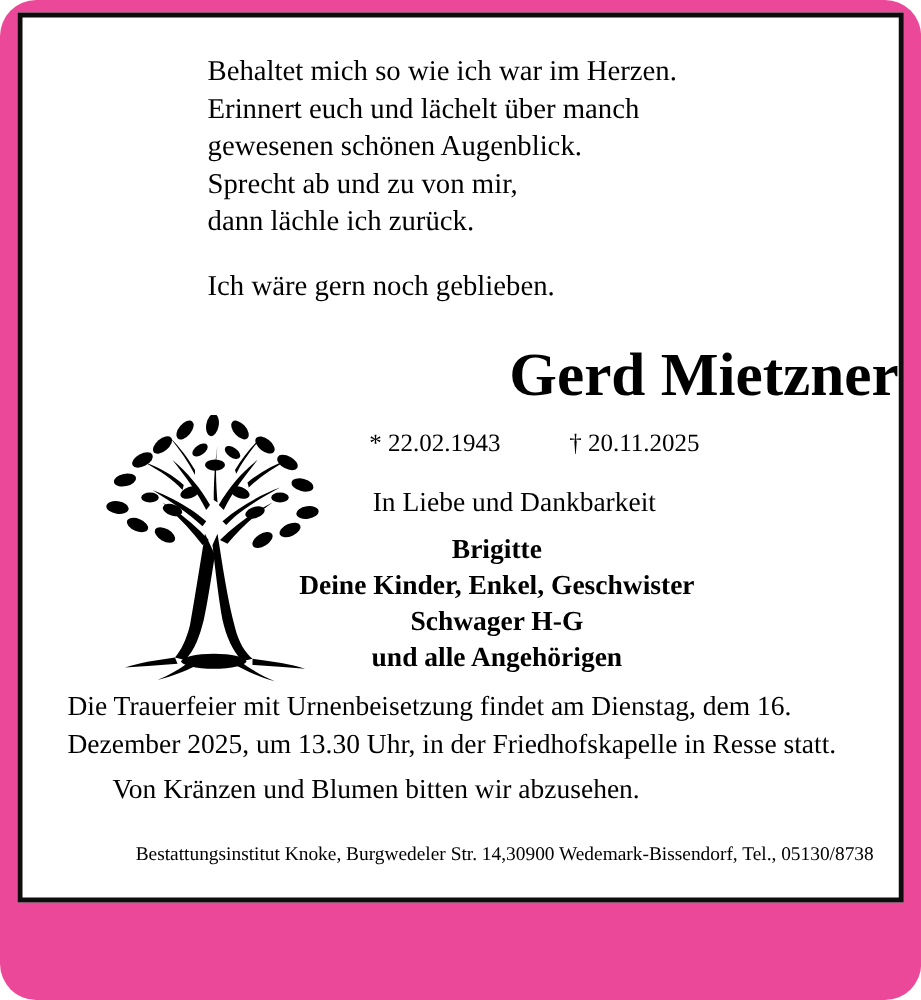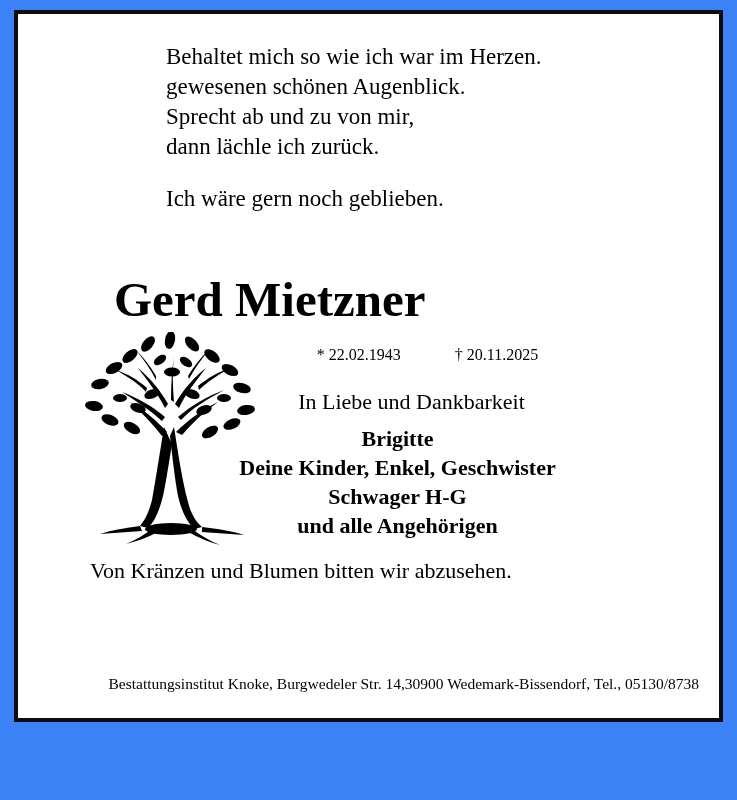--- a/index.html
+++ b/index.html
@@ -11,22 +11,23 @@
     width: 737px;
     height: 800px;
     font-family: "Liberation Serif", serif;
     color: #000000;
     overflow: hidden;
   }
   .page {
     position: relative;
     width: 737px;
     height: 800px;
-    background: #3b82f6;
+    background: #ec4899;
     box-sizing: border-box;
+    border-radius: 29px;
   }
   .notice-frame {
     position: absolute;
     left: 14px;
     top: 10px;
     width: 709px;
     height: 712px;
     border: 4px solid #0d0d0d;
     background: #ffffff;
     box-sizing: border-box;
@@ -48,39 +49,39 @@
     line-height: 30px;
     text-align: left;
   }
   .poem .line { white-space: nowrap; }
   .poem .spacer { height: 22px; }
 
   
   .deceased-name {
     position: absolute;
     left: 0;
-    right: 10px;
+    right: 0;
     top: 258px;
-    text-align: left;
+    text-align: right;
     padding-left: 96px;
     font-size: 49px;
     font-weight: bold;
     letter-spacing: 0px;
     line-height: 56px;
   }
 
   
   .dates {
     position: absolute;
     top: 327px;
     left: 0;
     right: 0;
     padding-left: 118px;
     text-align: center;
-    font-size: 16px;
+    font-size: 20px;
     line-height: 28px;
   }
   .dates .birth { margin-right: 40px; }
   .dates .death { margin-left: 10px; }
 
   
   .dedication {
     position: absolute;
     top: 373px;
     left: 0; right: 0;
@@ -137,20 +138,21 @@
 </style>
 </head>
 <body>
 
 <div class="page">
   <div class="notice-frame">
     <div class="inner">
 
       <div class="poem">
         <div class="line">Behaltet mich so wie ich war im Herzen.</div>
+        <div class="line">Erinnert euch und lächelt über manch</div>
         <div class="line">gewesenen schönen Augenblick.</div>
         <div class="line">Sprecht ab und zu von mir,</div>
         <div class="line">dann lächle ich zurück.</div>
         <div class="spacer"></div>
         <div class="line">Ich wäre gern noch geblieben.</div>
       </div>
 
       <div class="deceased-name">Gerd Mietzner</div>
 
       <div class="dates">
@@ -215,20 +217,21 @@
             <ellipse cx="120" cy="40" rx="8" ry="4.5" transform="rotate(0 120 40)"></ellipse>
             <ellipse cx="108" cy="28" rx="7" ry="4" transform="rotate(-35 108 28)"></ellipse>
             <ellipse cx="134" cy="30" rx="7" ry="4" transform="rotate(35 134 30)"></ellipse>
             <ellipse cx="68" cy="66" rx="7" ry="4" transform="rotate(0 68 66)"></ellipse>
             <ellipse cx="172" cy="66" rx="7" ry="4" transform="rotate(0 172 66)"></ellipse>
           </g>
         </svg>
       </div>
 
       <div class="funeral-info">
+        <div>Die Trauerfeier mit Urnenbeisetzung findet am Dienstag, dem 16. Dezember 2025, um 13.30 Uhr, in der Friedhofskapelle in Resse statt.</div>
         <div class="req">Von Kränzen und Blumen bitten wir abzusehen.</div>
       </div>
 
       <div class="footer">Bestattungsinstitut Knoke, Burgwedeler Str. 14,30900 Wedemark-Bissendorf, Tel., 05130/8738</div>
 
     </div>
   </div>
 </div>
 
 </body></html>

